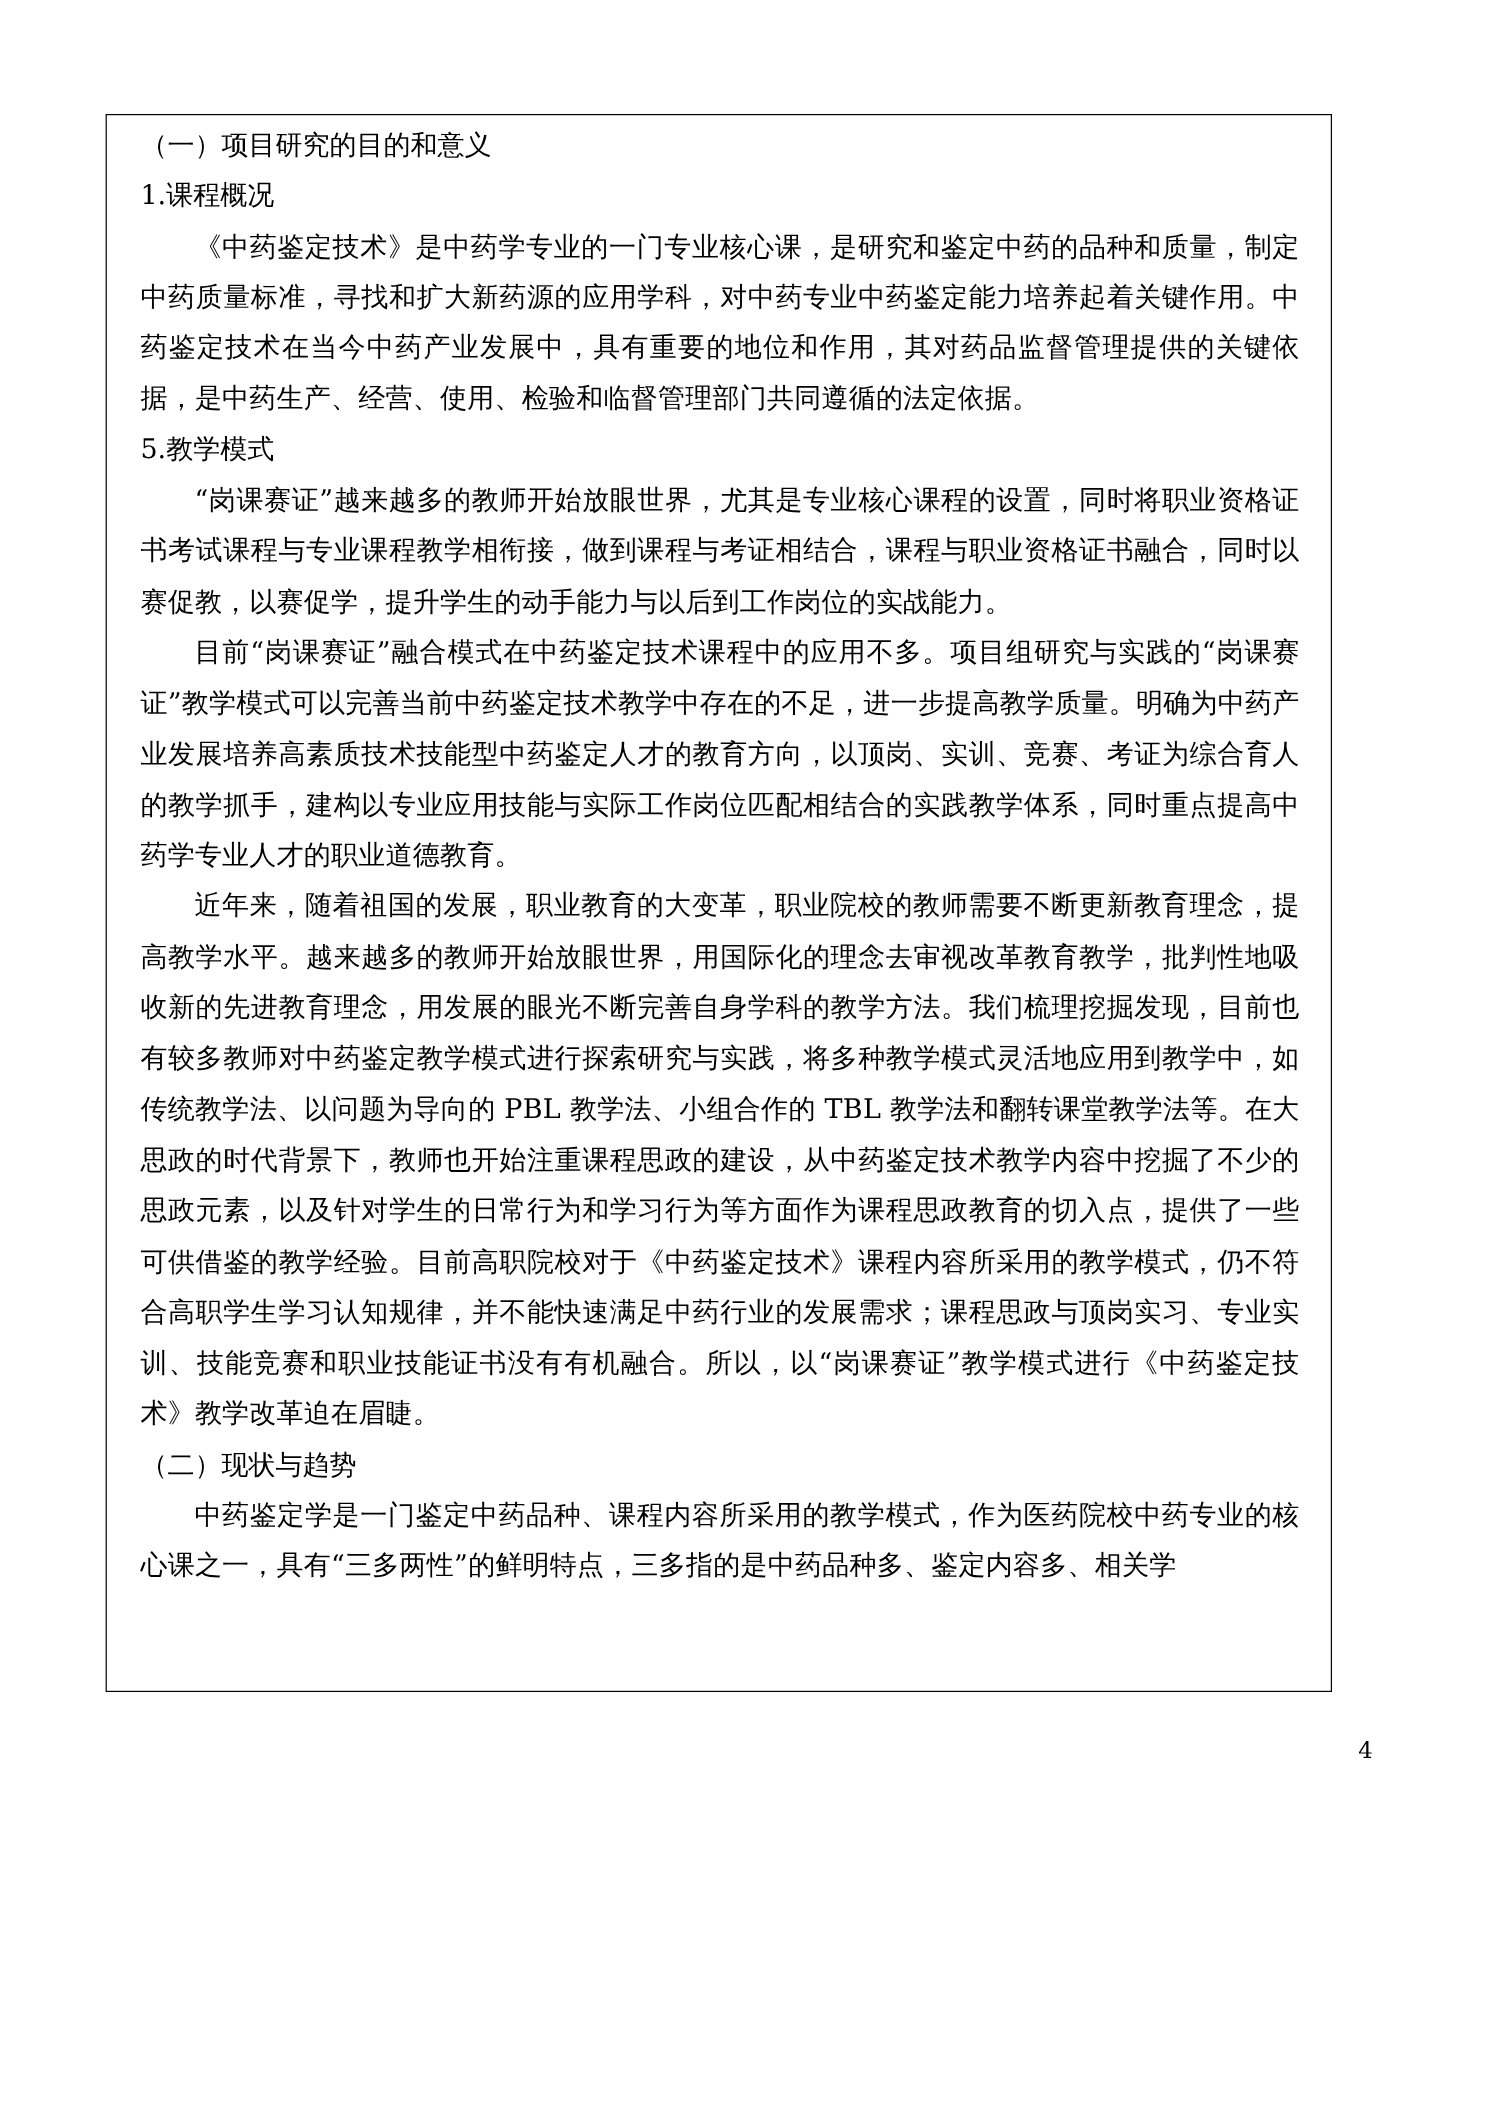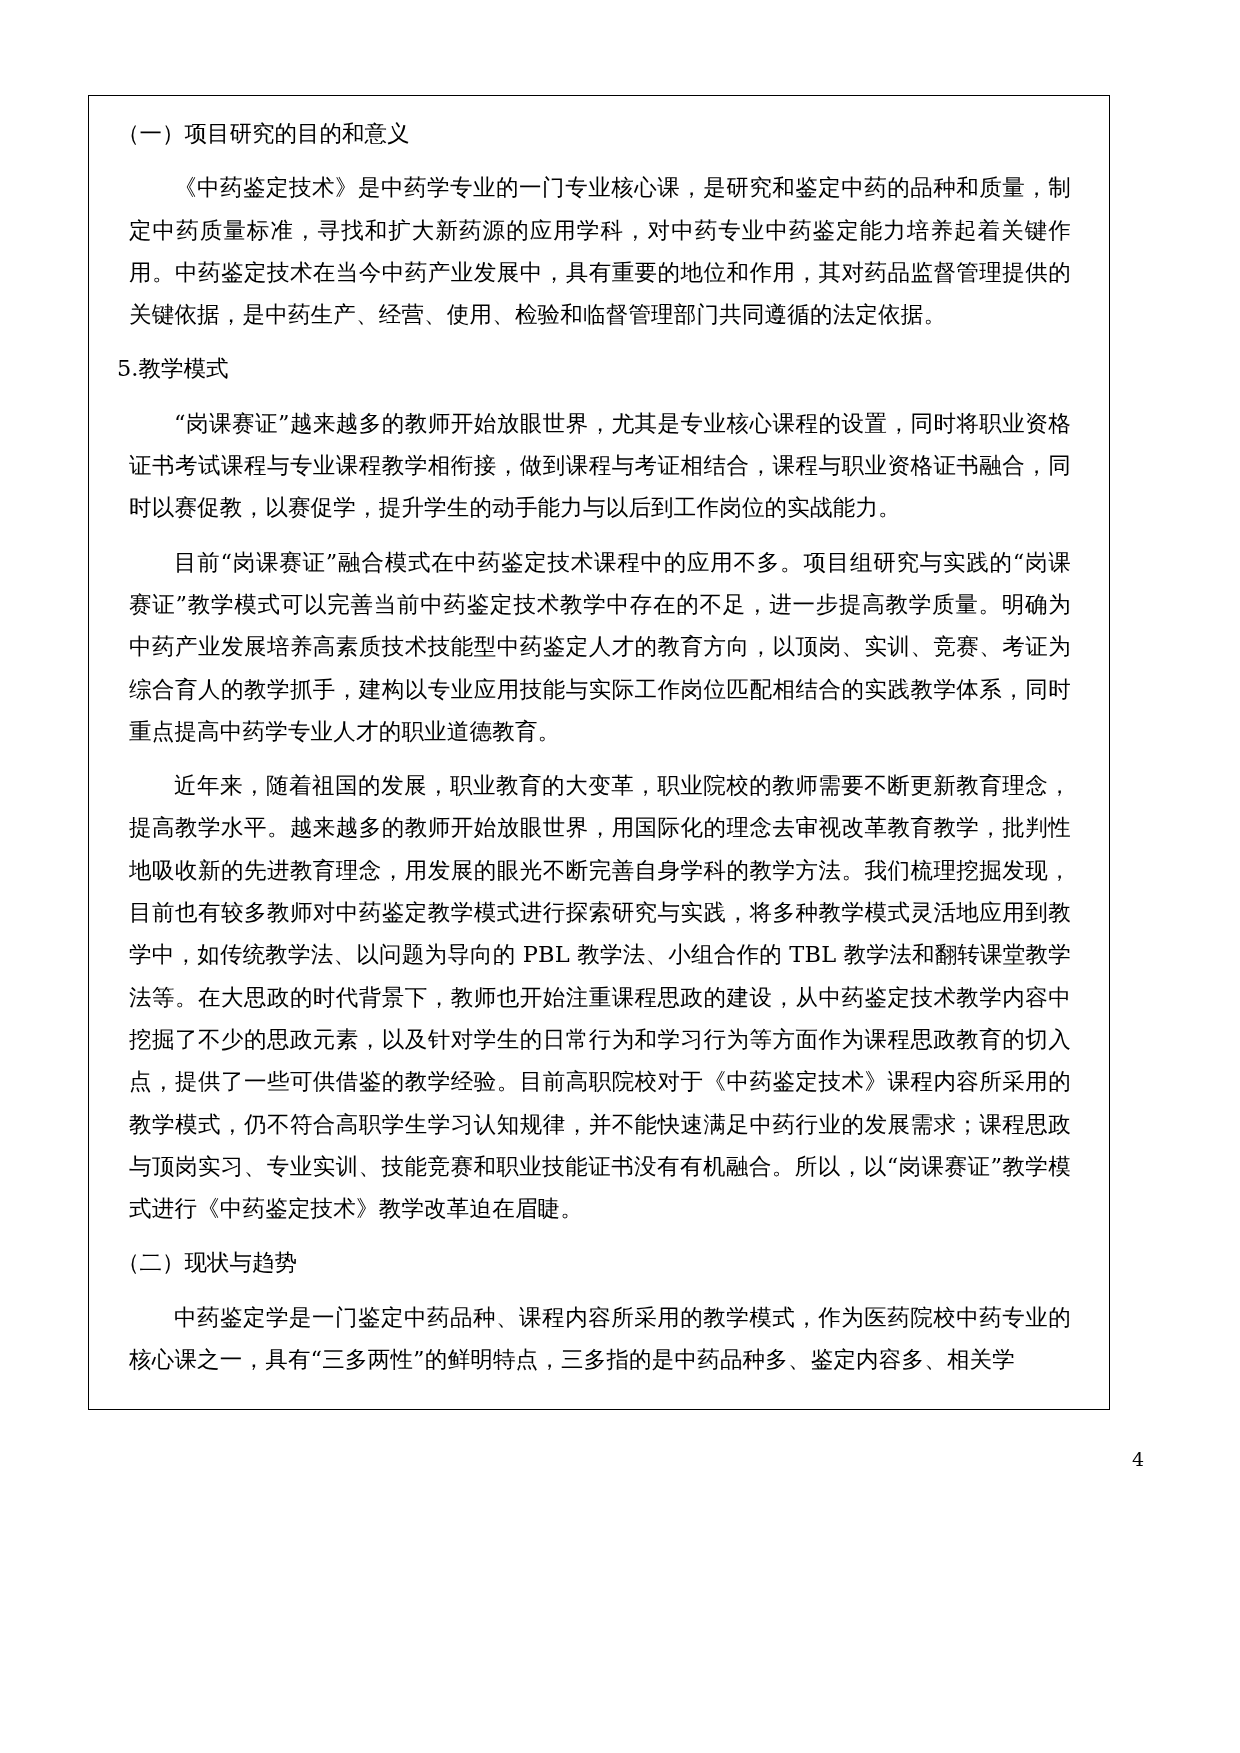--- a/index.html
+++ b/index.html
@@ -23,30 +23,30 @@
     box-sizing: border-box;
   }
   .doc-frame {
     position: absolute;
     left: 88px;
     top: 95px;
     width: 1022px;
     height: 1315px;
     border: 1px solid #000000;
     box-sizing: border-box;
-    padding: 16px 26px 10px 28px;
+    padding: 4px 26px 10px 28px;
     overflow: hidden;
   }
   .para {
     font-size: 22.5px;
     line-height: 1.88;
     letter-spacing: 0.2px;
     text-align: justify;
     text-justify: inter-ideograph;
-    margin: 12px;
+    margin: 0;
     white-space: normal;
   }
   .indent {
     text-indent: 45px;
   }
   .heading {
     font-size: 22.5px;
     line-height: 1.88;
     margin: 0;
   }
@@ -60,20 +60,21 @@
 </style>
 </head>
 <body>
 
 <div class="page">
 
   <div class="doc-frame">
 
     <div class="heading">（一）项目研究的目的和意义</div>
 
+    <div class="heading">1.课程概况</div>
 
     <div class="para indent">《中药鉴定技术》是中药学专业的一门专业核心课，是研究和鉴定中药的品种和质量，制定中药质量标准，寻找和扩大新药源的应用学科，对中药专业中药鉴定能力培养起着关键作用。中药鉴定技术在当今中药产业发展中，具有重要的地位和作用，其对药品监督管理提供的关键依据，是中药生产、经营、使用、检验和临督管理部门共同遵循的法定依据。</div>
 
     <div class="heading">5.教学模式</div>
 
     <div class="para indent">“岗课赛证”越来越多的教师开始放眼世界，尤其是专业核心课程的设置，同时将职业资格证书考试课程与专业课程教学相衔接，做到课程与考证相结合，课程与职业资格证书融合，同时以赛促教，以赛促学，提升学生的动手能力与以后到工作岗位的实战能力。</div>
 
     <div class="para indent">目前“岗课赛证”融合模式在中药鉴定技术课程中的应用不多。项目组研究与实践的“岗课赛证”教学模式可以完善当前中药鉴定技术教学中存在的不足，进一步提高教学质量。明确为中药产业发展培养高素质技术技能型中药鉴定人才的教育方向，以顶岗、实训、竞赛、考证为综合育人的教学抓手，建构以专业应用技能与实际工作岗位匹配相结合的实践教学体系，同时重点提高中药学专业人才的职业道德教育。</div>
 
 

